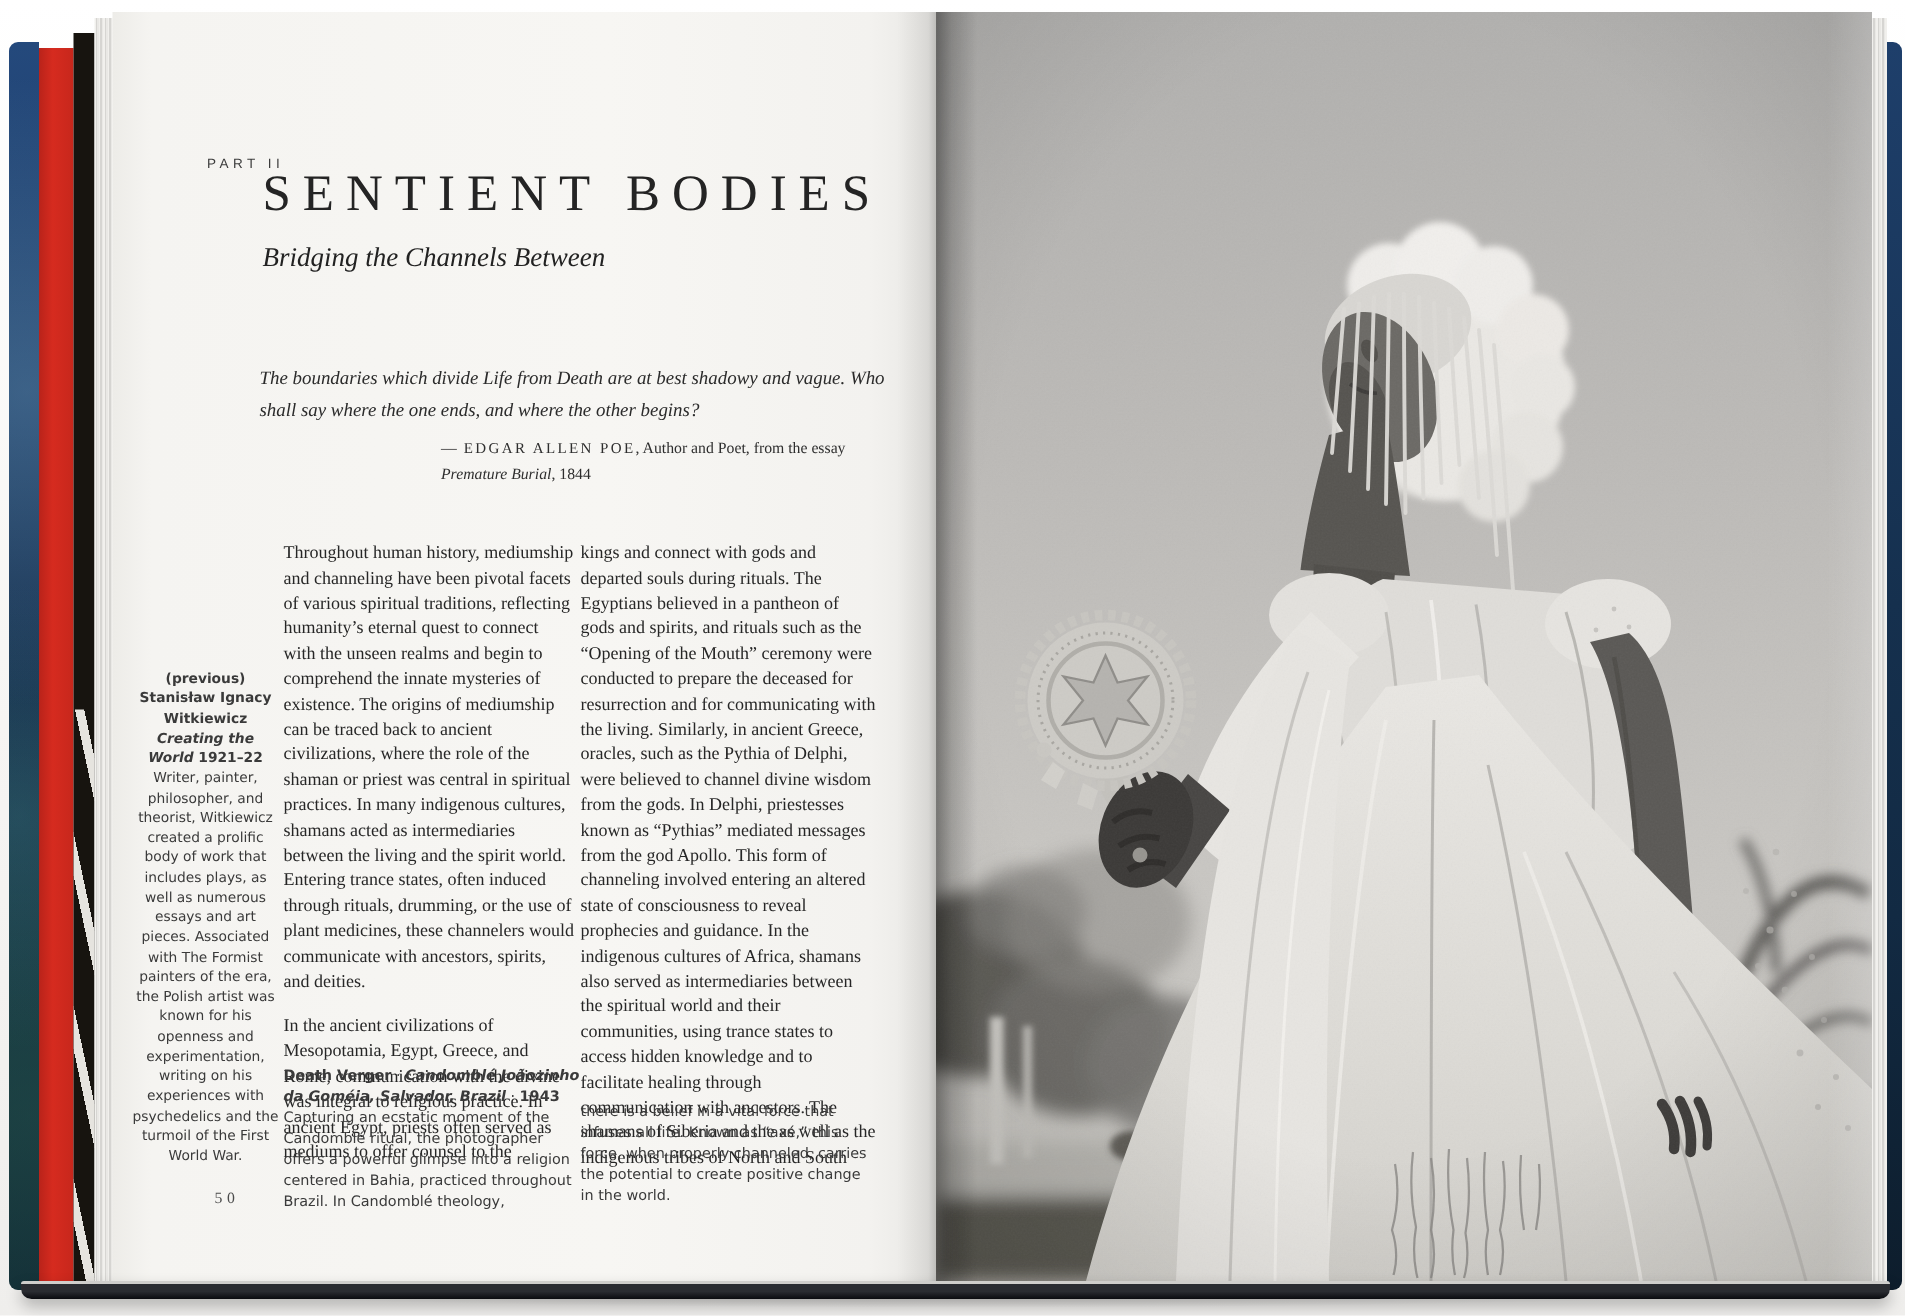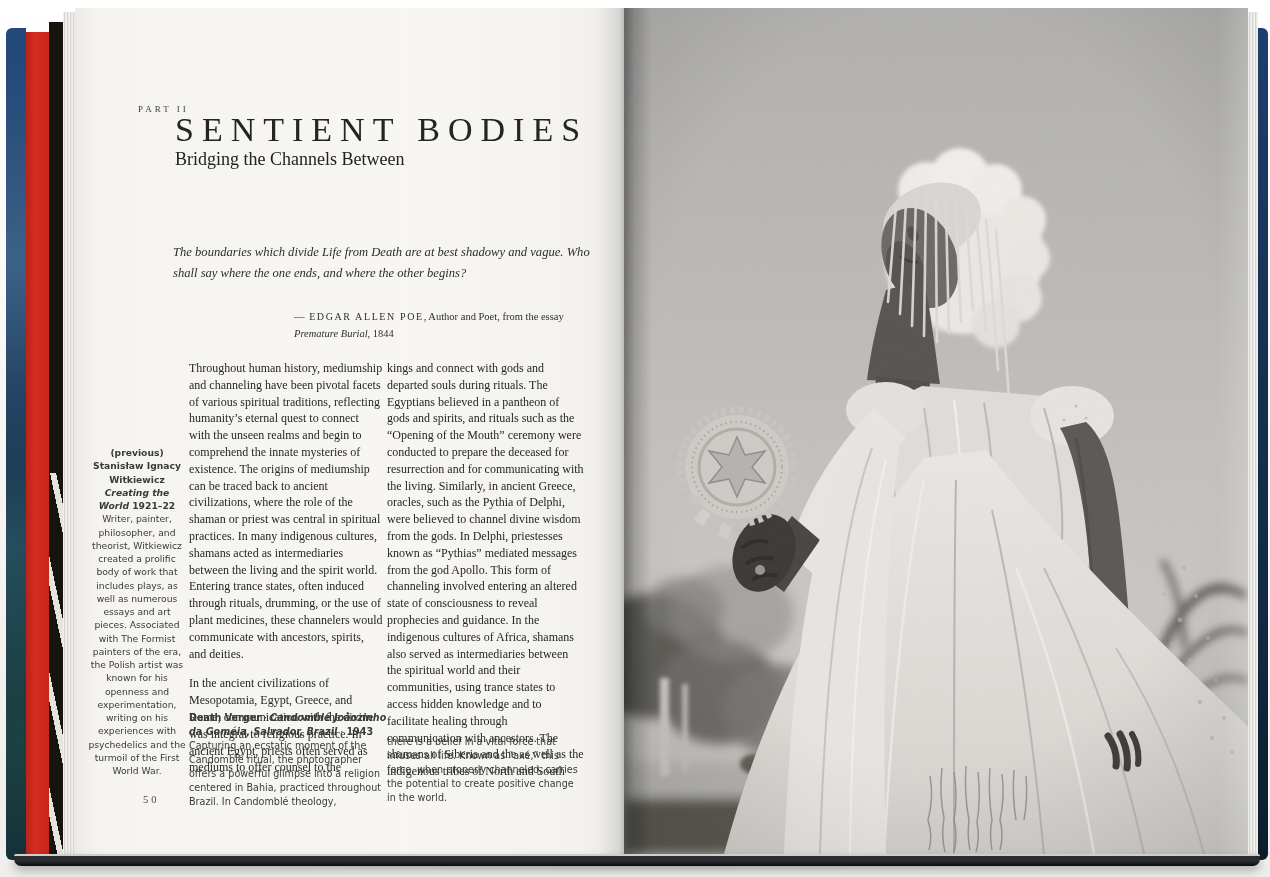--- a/index.html
+++ b/index.html
@@ -34,26 +34,26 @@
     background:linear-gradient(180deg,#cfcecb 0 2px,#2a2c31 2px 7px,#0a0b0f 100%);
     box-shadow:0 5px 10px rgba(0,0,0,.25);}
   
   .page-left{position:absolute;left:69px;top:0;bottom:12px;width:549px;overflow:hidden;
     background:linear-gradient(90deg,#edecE8 0,#f5f4f1 26px,#f7f6f3 60%,#f3f2ef 92%,#e7e6e3 100%);}
   .page-right{position:absolute;left:618px;top:0;bottom:12px;width:624px;overflow:hidden;background:#bdbcb9;}
   .gutter{position:absolute;left:592px;top:0;bottom:12px;width:52px;pointer-events:none;z-index:5;
     background:linear-gradient(90deg,rgba(0,0,0,0) 0,rgba(0,0,0,.07) 40%,rgba(0,0,0,.20) 52%,rgba(0,0,0,.05) 70%,rgba(0,0,0,0) 100%);}
   
   .part-label{position:absolute;left:63px;top:96px;font-size:9px;letter-spacing:3px;color:#3c3c3c;
-    font-family:Liberation Serif, serif;}
+    font-family:Liberation Sans, sans-serif;}
   .title-wrap{position:absolute;left:100px;top:103px;width:420px;}
   .title{margin:0;font-size:34px;font-weight:400;letter-spacing:8px;color:#242424;font-family:"Liberation Serif",serif;}
-  .subtitle{font-size:18px;color:#222;}
+  .subtitle{margin-top:12px;font-size:18px;font-style:italic;color:#222;}
   .quote{position:absolute;left:98px;top:234px;width:424px;font-style:italic;font-size:12.6px;line-height:1.65;color:#2b2b2b;}
-  .quote-attr{margin-top:24px;padding-left:121px;font-style:normal;font-size:10.5px;color:#2e2e2e;}
+  .quote-attr{margin-top:7px;padding-left:121px;font-style:normal;font-size:10.5px;color:#2e2e2e;}
   .q-dash{letter-spacing:1px;}
   .q-author{letter-spacing:1.6px;font-size:10px;font-weight:500;}
   .q-work{font-style:italic;}
   .sidebar{position:absolute;left:13px;top:438px;width:98px;text-align:center;
     font-family:"DejaVu Sans",sans-serif;font-size:9.2px;line-height:1.44;color:#3a3a3a;}
   .sb-b{font-weight:700;}
   .sb-i{font-weight:700;font-style:italic;}
   .bodycol{position:absolute;top:352px;font-size:12px;line-height:1.40;color:#262626;}
   .bodycol p{margin:0 0 13px 0;}
   .col1{left:114px;width:194px;}

